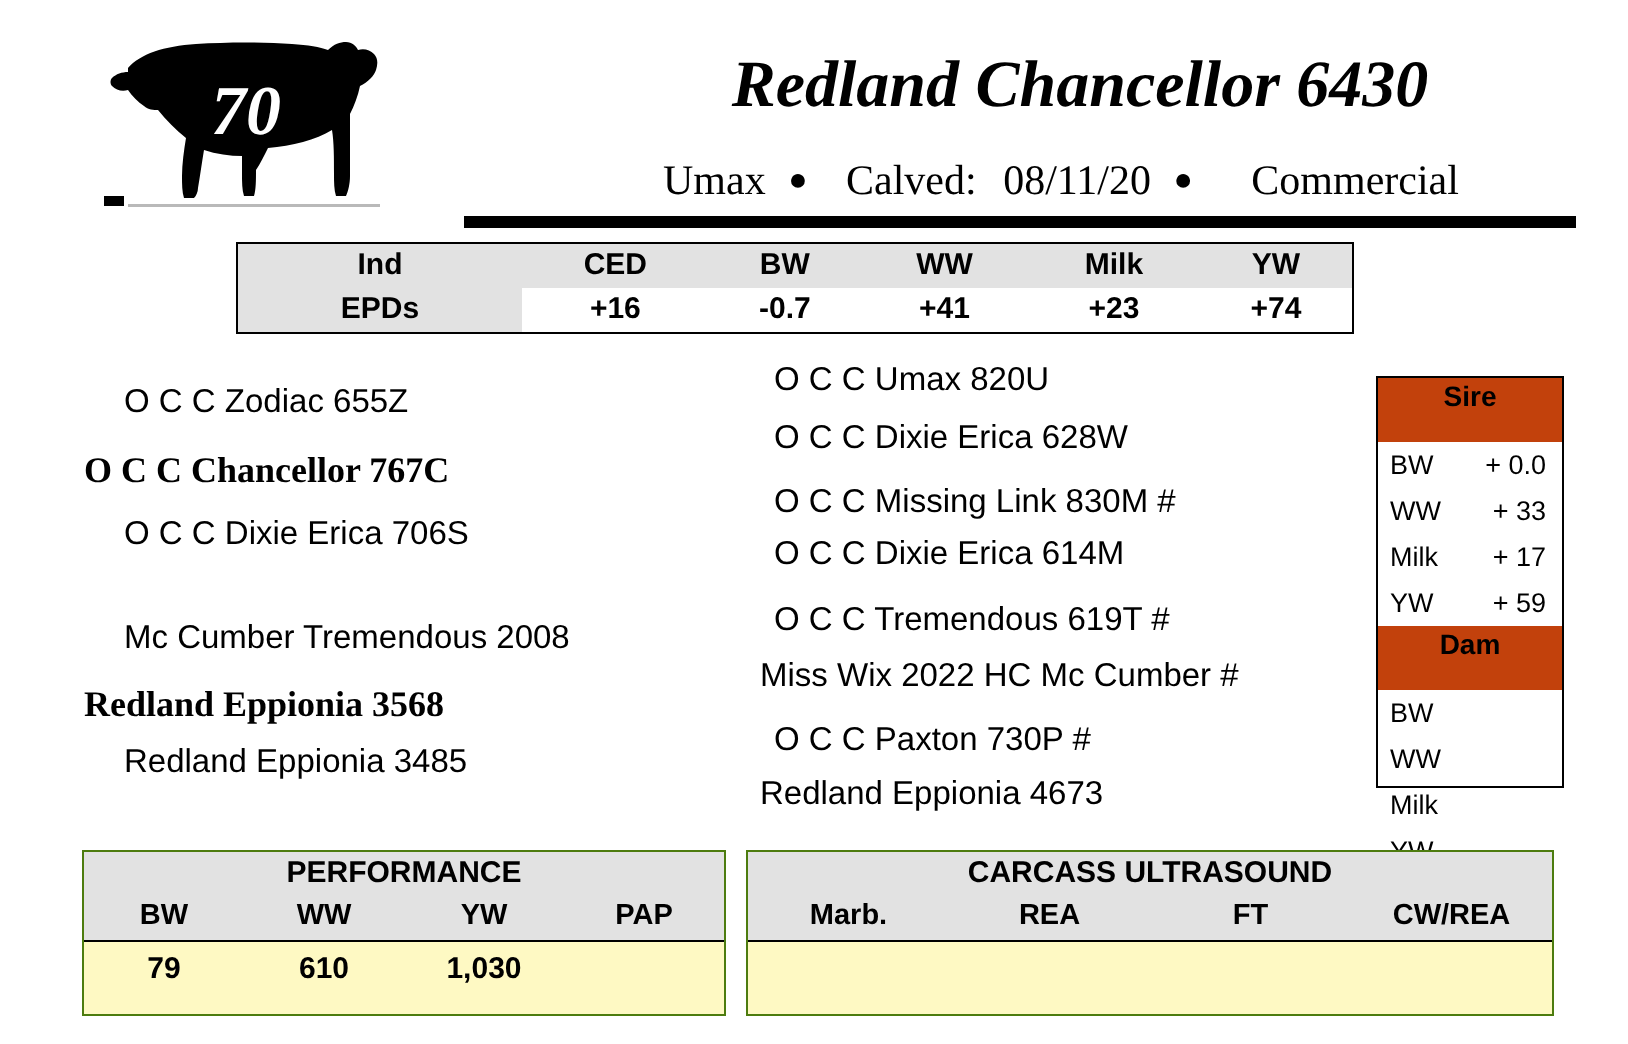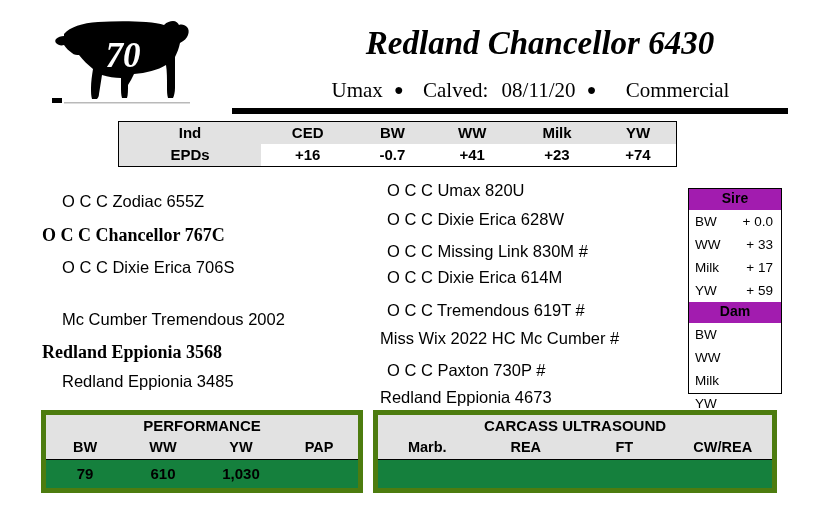--- a/index.html
+++ b/index.html
@@ -126,42 +126,43 @@
     position: absolute;
     left: 688px;
     top: 188px;
     width: 94px;
     height: 206px;
     border: 1px solid #000000;
     background: #ffffff;
     box-sizing: border-box;
   }
   .sd-title {
-    background: #a21caf;
+    background: #c2410c;
     text-align: center;
     font-size: 14px;
     font-weight: bold;
-    height: 21px;
+    height: 32px;
     line-height: 19px;
   }
   .sd-row {
     height: 23px;
     line-height: 23px;
     font-size: 13.5px;
     position: relative;
   }
   .sd-row .k { position: absolute; left: 6px; }
   .sd-row .v { position: absolute; right: 8px; }
 
   
   .btm {
     position: absolute;
-    border: 5px solid #4d7c0f;
+    border: 1px solid #4d7c0f;
     box-sizing: border-box;
-    background: #15803d;
+    background: #fef9c3;
+    margin-top: 15px;
   }
   .btm .cap {
     background: #e2e2e2;
     text-align: center;
     font-size: 15px;
     font-weight: bold;
     height: 21px;
     line-height: 21px;
   }
   .btm .hdr {
@@ -240,21 +241,21 @@
       <td>+41</td>
       <td>+23</td>
       <td>+74</td>
     </tr>
   </tbody>
     </table>
 
   <div class="ped" style="left:62px;  top:192px;text-align:center;">O C C Zodiac 655Z</div>
   <div class="ped bold" style="left:42px;  top:226px;">O C C Chancellor 767C</div>
   <div class="ped" style="left:62px;  top:258px;">O C C Dixie Erica 706S</div>
-  <div class="ped" style="left:62px;  top:310px;">Mc Cumber Tremendous 2002</div>
+  <div class="ped" style="left:62px;  top:310px;">Mc Cumber Tremendous 2008</div>
   <div class="ped bold" style="left:42px;  top:343px;">Redland Eppionia 3568</div>
   <div class="ped" style="left:62px;  top:372px;">Redland Eppionia 3485</div>
 
   <div class="ped" style="left:387px; top:181px;">O C C Umax 820U</div>
   <div class="ped" style="left:387px; top:210px;">O C C Dixie Erica 628W</div>
   <div class="ped" style="left:387px; top:242px;">O C C Missing Link 830M #</div>
   <div class="ped" style="left:387px; top:268px;">O C C Dixie Erica 614M</div>
   <div class="ped" style="left:387px; top:301px;">O C C Tremendous 619T #</div>
   <div class="ped" style="left:380px; top:329px;">Miss Wix 2022 HC Mc Cumber #</div>
   <div class="ped" style="left:387px; top:361px;">O C C Paxton 730P #</div>

